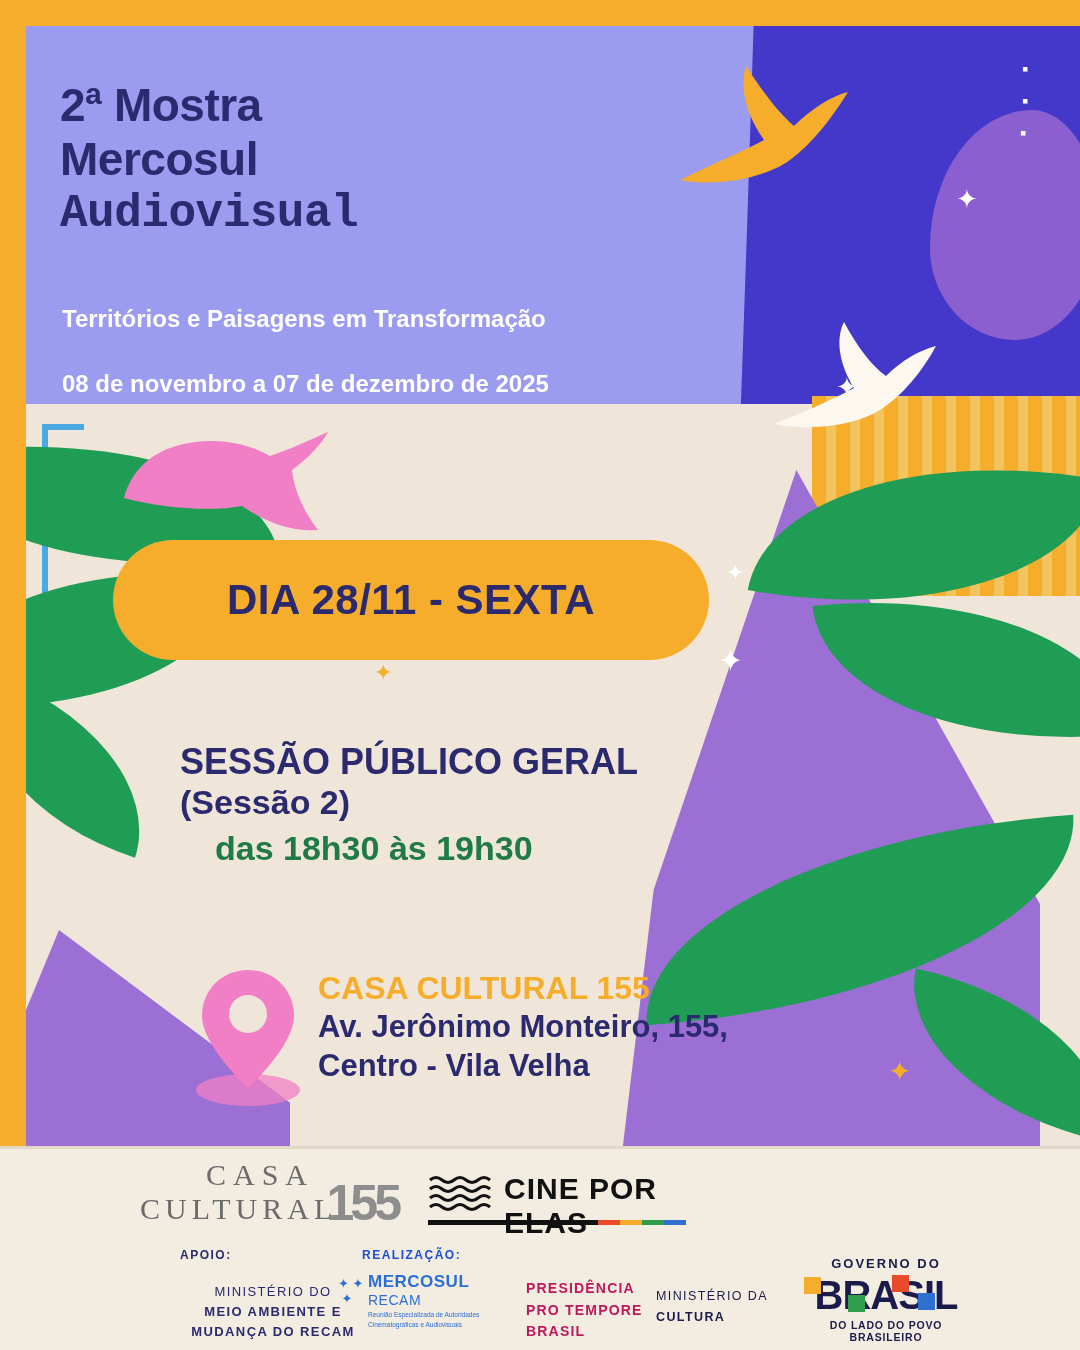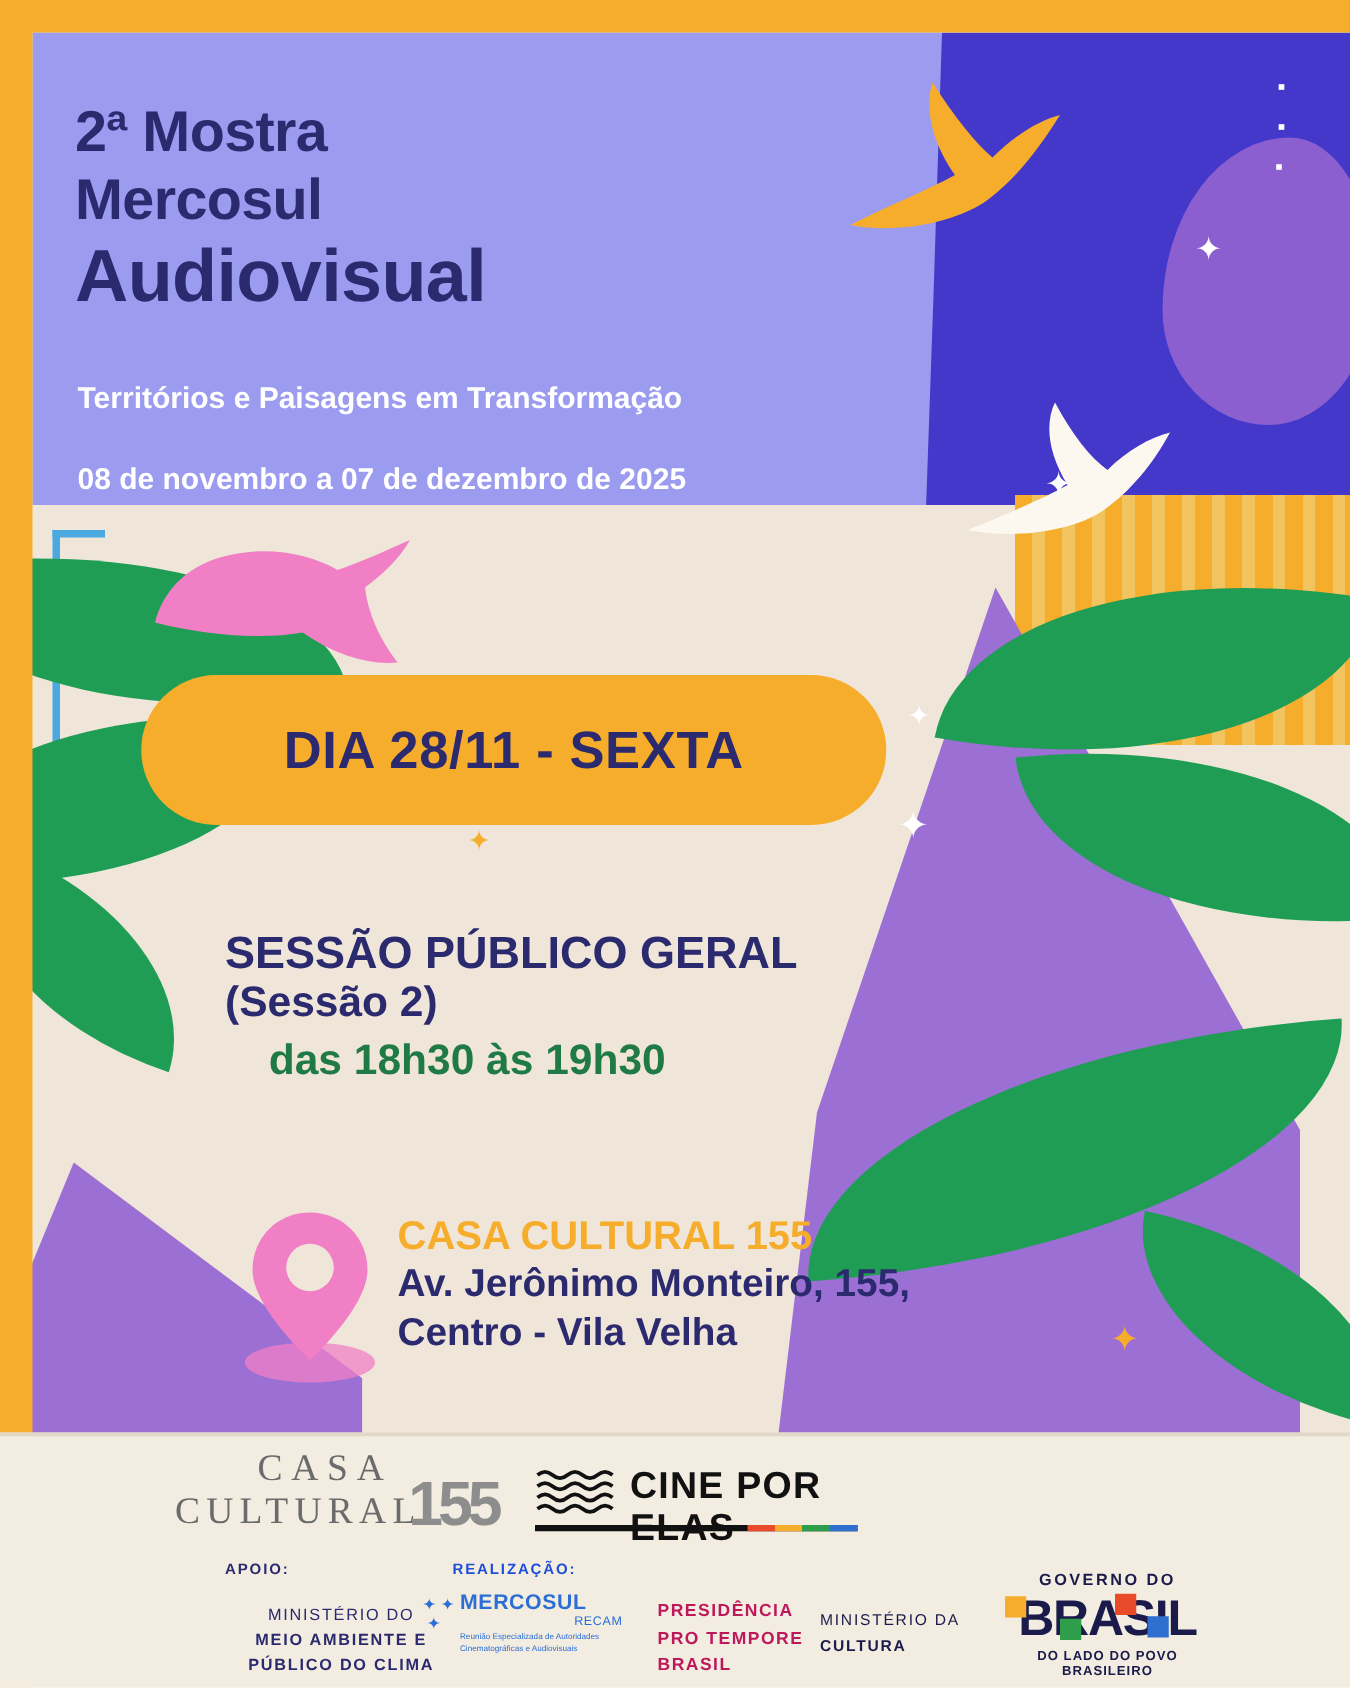--- a/index.html
+++ b/index.html
@@ -159,24 +159,25 @@
     line-height: 1.18;
     letter-spacing: -0.5px;
   }
   .headline .l2 {
     font-size: 46px;
     font-weight: bold;
     line-height: 1.18;
     letter-spacing: -0.5px;
   }
   .headline .l3 {
-    font-size: 59px;
+    font-size: 46px;
     font-weight: bold;
     line-height: 1.18;
     letter-spacing: -0.5px;
+    font-family: Liberation Mono, monospace;
   }
   .subtitle {
     position: absolute;
     left: 62px; top: 305px;
     font-size: 24px;
     font-weight: bold;
     color: #ffffff;
   }
   .dates {
     position: absolute;
@@ -359,24 +360,23 @@
     left: 368px; top: 1272px;
     width: 130px;
   }
   .mercosul .mtitle {
     font-size: 17px;
     font-weight: bold;
     color: #2b6fd4;
     letter-spacing: 0.5px;
   }
   .mercosul .msub {
-    font-size: 10px;
+    font-size: 14px;
     color: #2b6fd4;
     letter-spacing: 0.5px;
-    text-align: right;
   }
   .mercosul .mdesc {
     margin-top: 2px;
     font-size: 6.5px;
     color: #2b6fd4;
     line-height: 1.5;
   }
   .mercosul .stars {
     position: absolute;
     left: -30px; top: 4px;
@@ -542,21 +542,21 @@
     <div class="rule"></div>
     <div class="rule-colors"></div>
   </div>
 
   <div class="apoio-label">APOIO:</div>
   <div class="realiza-label">REALIZAÇÃO:</div>
 
   <div class="mma">
     <div class="thin">MINISTÉRIO DO</div>
     <div class="bold">MEIO AMBIENTE E</div>
-    <div class="bold">PÚBLICO DO CLIMA</div>
+    <div class="bold">MUDANÇA DO RECAM</div>
   </div>
 
   <div class="mercosul">
     <div class="stars">✦ ✦<br>&nbsp;✦</div>
     <div class="mtitle">MERCOSUL</div>
     <div class="msub">RECAM</div>
     <div class="mdesc">Reunião Especializada de Autoridades Cinematográficas e Audiovisuais</div>
   </div>
 
   <div class="ptb">

